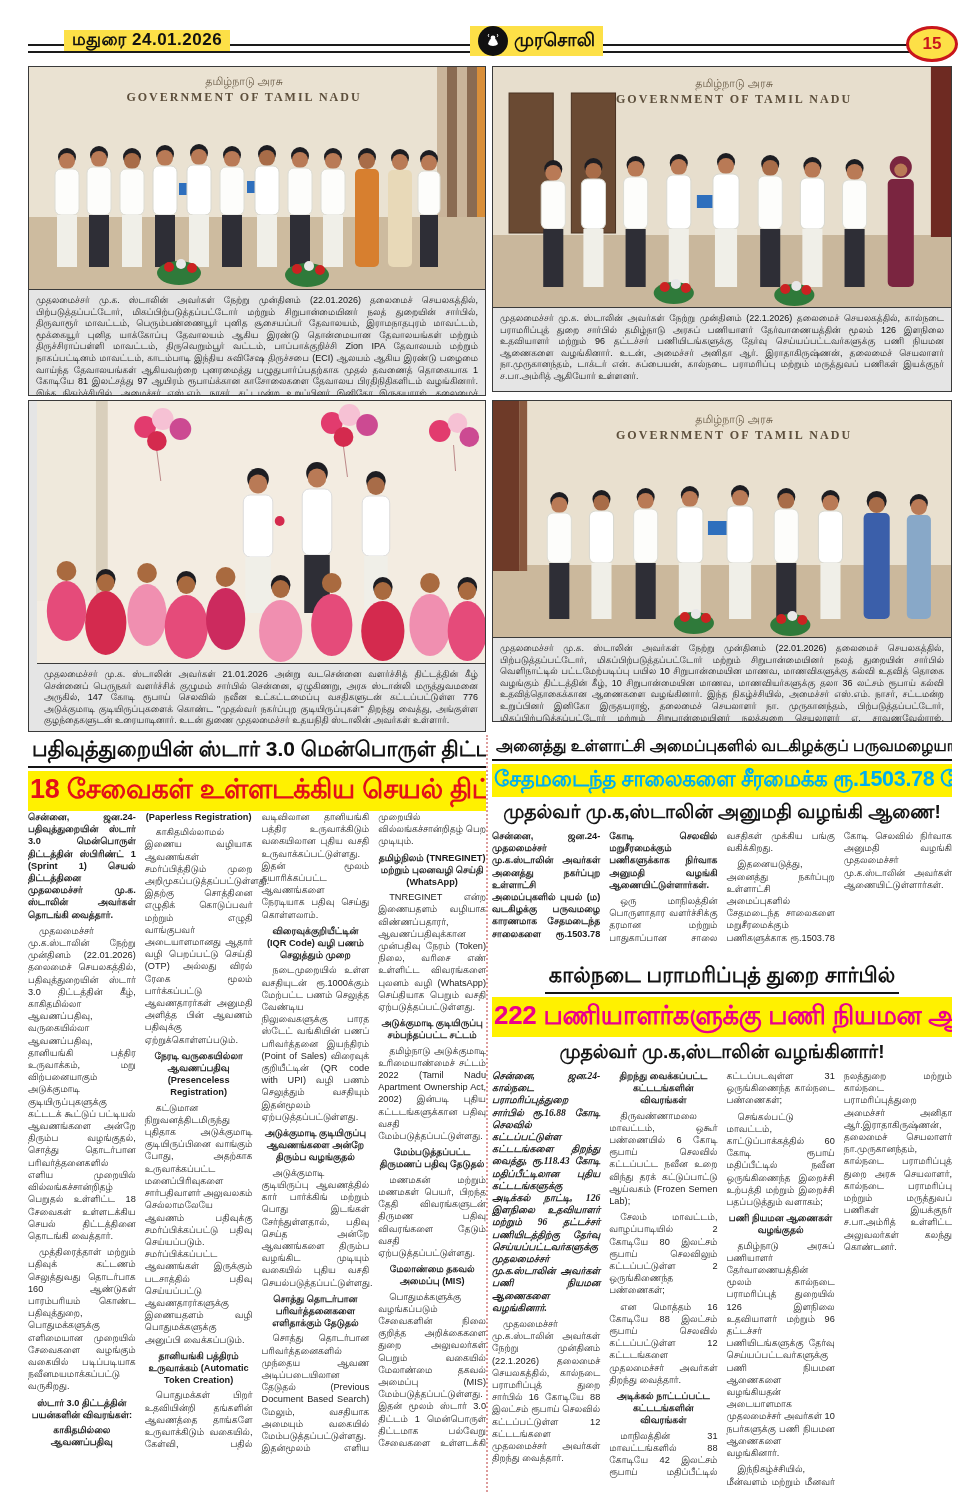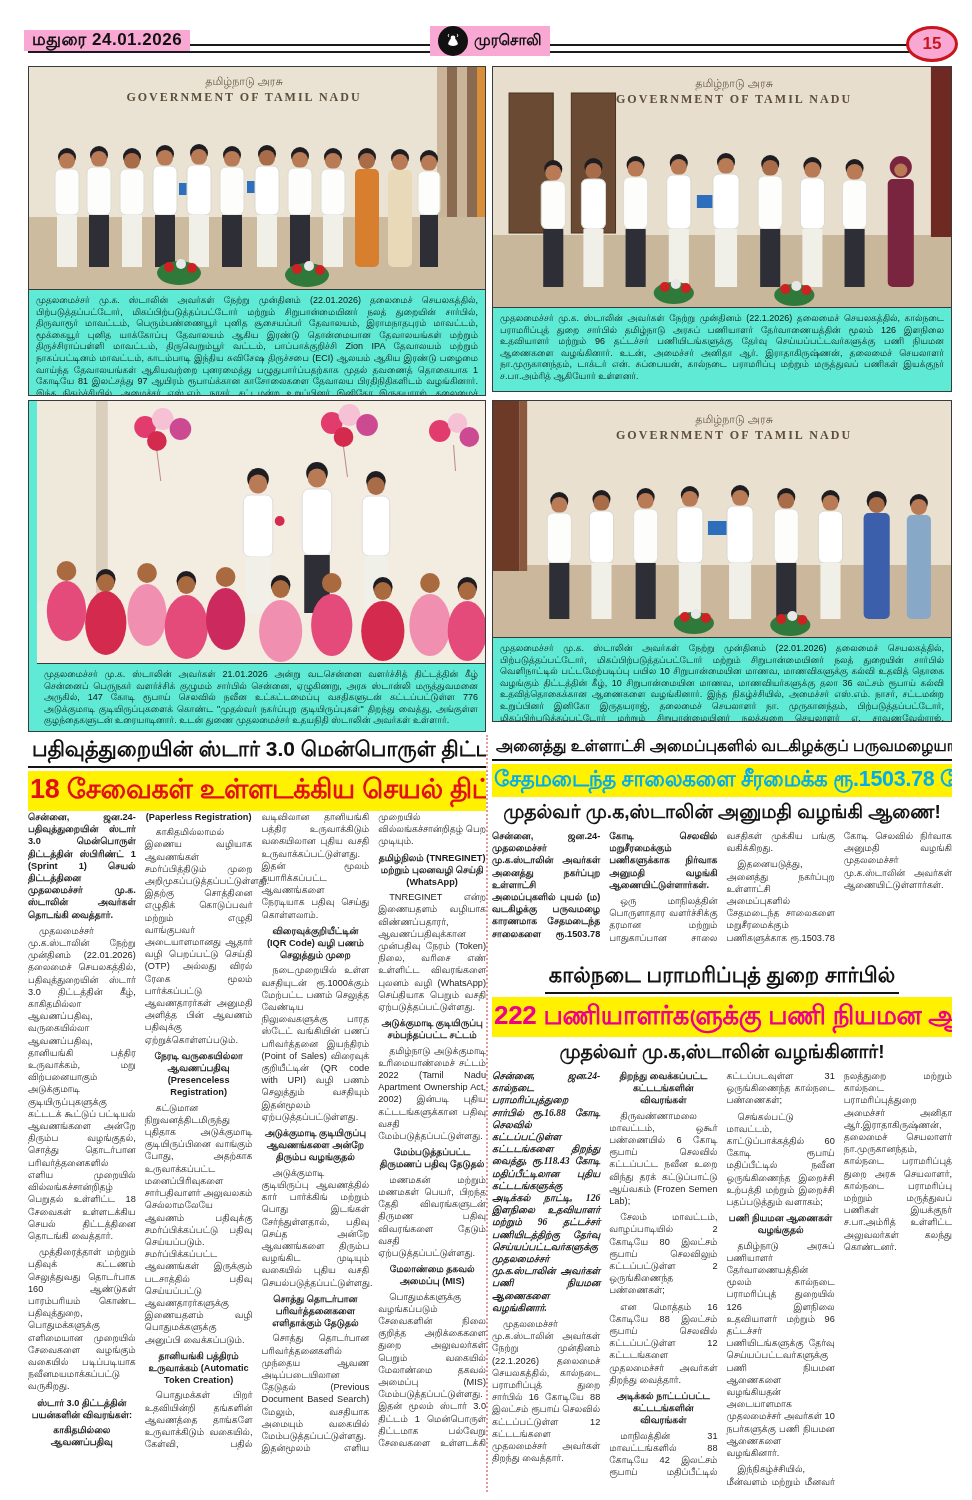--- a/index.html
+++ b/index.html
@@ -1,30 +1,30 @@
 <!DOCTYPE html>
 <html><head>
 <meta charset="utf-8">
 <style>
   html,body{margin:0;padding:0;background:#dcdcdc;}
   .page{position:relative;width:972px;height:1500px;margin:0 auto;background:#ffffff;
         font-family:"Liberation Sans", sans-serif;color:#111;overflow:hidden;}
   
   .hdr-rule{position:absolute;left:28px;right:20px;top:44px;height:5px;
             border-top:2px solid #1a1a1a;border-bottom:2px solid #1a1a1a;}
-  .hdr-item{position:absolute;top:30px;background:#f9a8d4;padding:0 8px;}
+  .hdr-item{position:absolute;top:30px;background:#fde047;padding:0 8px;margin-left:40px;}
   .hdr-date{left:24px;font-size:17px;font-weight:bold;letter-spacing:.5px;}
   .masthead{left:430px;top:26px;display:flex;align-items:center;gap:6px;}
-  .masthead .name{font-size:15px;font-weight:bold;}
+  .masthead .name{font-size:18px;font-weight:bold;}
   .logo-circle{width:30px;height:30px;border-radius:50%;background:#111;display:flex;
                align-items:center;justify-content:center;}
   .pagenum{right:14px;top:26px;width:30px;height:30px;border:3px solid #c9161c;border-radius:50%;
            color:#c9161c;font-size:17px;font-weight:bold;display:flex;align-items:center;justify-content:center;}
   
-  .photobox{position:absolute;border:1px solid #3a3a3a;background:#5eead4;display:flex;flex-direction:column;box-sizing:border-box;}
+  .photobox{position:absolute;border:1px solid #3a3a3a;background:#e5e5e5;display:flex;flex-direction:column;box-sizing:border-box;}
   .photobox .photo{flex:none;border-bottom:1px solid #3a3a3a;overflow:hidden;}
   .photobox .photo svg{display:block;width:100%;height:100%;}
   .photobox figcaption{flex:1;padding:5px 7px;font-size:9px;line-height:11.6px;text-align:justify;color:#141414;overflow:hidden;}
   figure{margin:0;}
   .col-left{left:28px;width:458px;}
   .col-right{left:492px;width:460px;}
   
   .article{position:absolute;box-sizing:border-box;}
   .kicker{text-align:center;font-weight:bold;white-space:nowrap;overflow:hidden;}
   .kicker span{display:inline-block;border-bottom:2px solid #141414;padding:0 4px 2px;}

